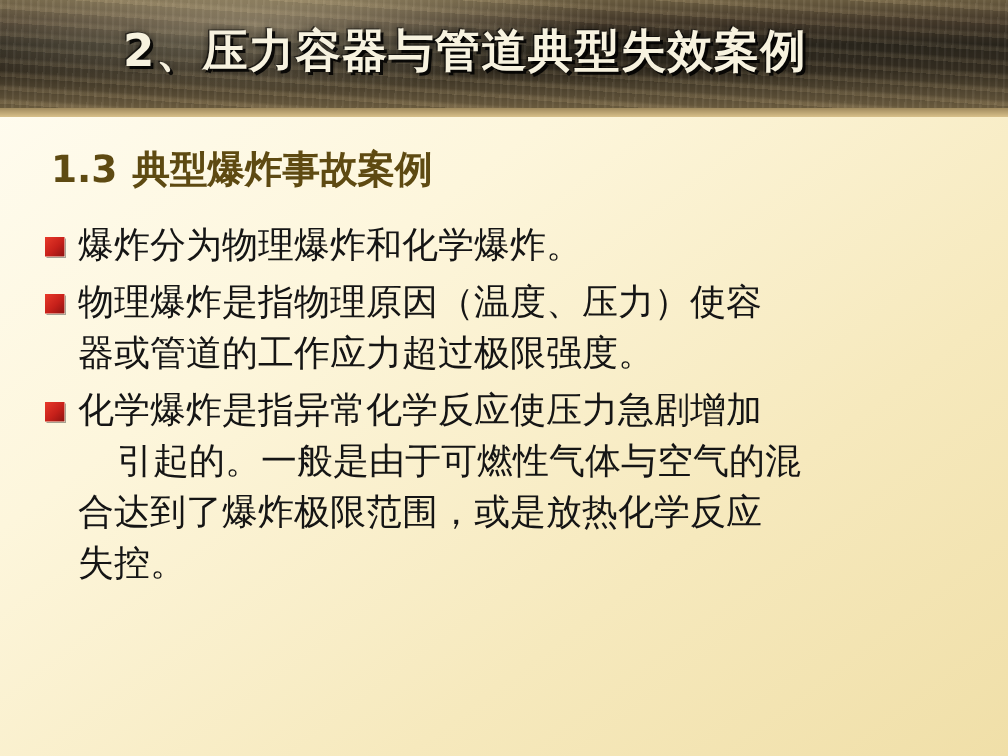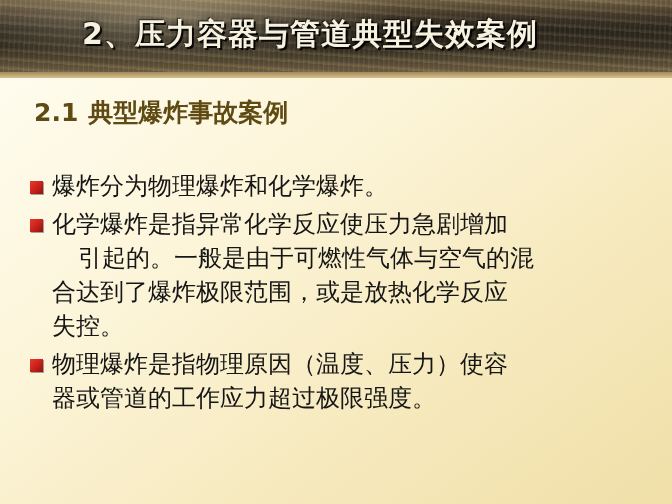--- a/index.html
+++ b/index.html
@@ -88,21 +88,20 @@
     white-space: nowrap;
   }
   .subtitle-num {
     margin-right: 10px;
   }
   .bullets {
     position: absolute;
     left: 30px;
     top: 146px;
     width: 620px;
-    margin-top: 23px;
   }
   .bullet {
     position: relative;
     display: flex;
     align-items: flex-start;
     margin-bottom: 4px;
   }
   .bullet-marker {
     flex: 0 0 auto;
     width: 13px;
@@ -135,45 +134,45 @@
 
   <div class="banner">
     <div class="banner-texture"></div>
     <div class="banner-light"></div>
     <div class="banner-bottom-edge"></div>
   </div>
 
   <div class="slide-title">2、压力容器与管道典型失效案例</div>
 
   <div class="subtitle">
-    <span class="subtitle-num">2.1</span><span>典型爆炸事故案例</span>
+    <span class="subtitle-num">1.3</span><span>典型爆炸事故案例</span>
   </div>
 
   <div class="bullets">
 
     <div class="bullet">
       <span class="bullet-marker"></span>
       <div class="bullet-text">
         <span class="ln">爆炸分为物理爆炸和化学爆炸。</span>
       </div>
     </div>
 
     <div class="bullet">
       <span class="bullet-marker"></span>
       <div class="bullet-text">
-        <span class="ln">化学爆炸是指异常化学反应使压力急剧增加</span>
-        <span class="ln indent">引起的。一般是由于可燃性气体与空气的混</span>
-        <span class="ln">合达到了爆炸极限范围，或是放热化学反应</span>
-        <span class="ln">失控。</span>
+        <span class="ln">物理爆炸是指物理原因（温度、压力）使容</span>
+        <span class="ln">器或管道的工作应力超过极限强度。</span>
       </div>
     </div>
 
     <div class="bullet">
       <span class="bullet-marker"></span>
       <div class="bullet-text">
-        <span class="ln">物理爆炸是指物理原因（温度、压力）使容</span>
-        <span class="ln">器或管道的工作应力超过极限强度。</span>
+        <span class="ln">化学爆炸是指异常化学反应使压力急剧增加</span>
+        <span class="ln indent">引起的。一般是由于可燃性气体与空气的混</span>
+        <span class="ln">合达到了爆炸极限范围，或是放热化学反应</span>
+        <span class="ln">失控。</span>
       </div>
     </div>
 
 
   </div>
 </div>
 
 </body></html>

